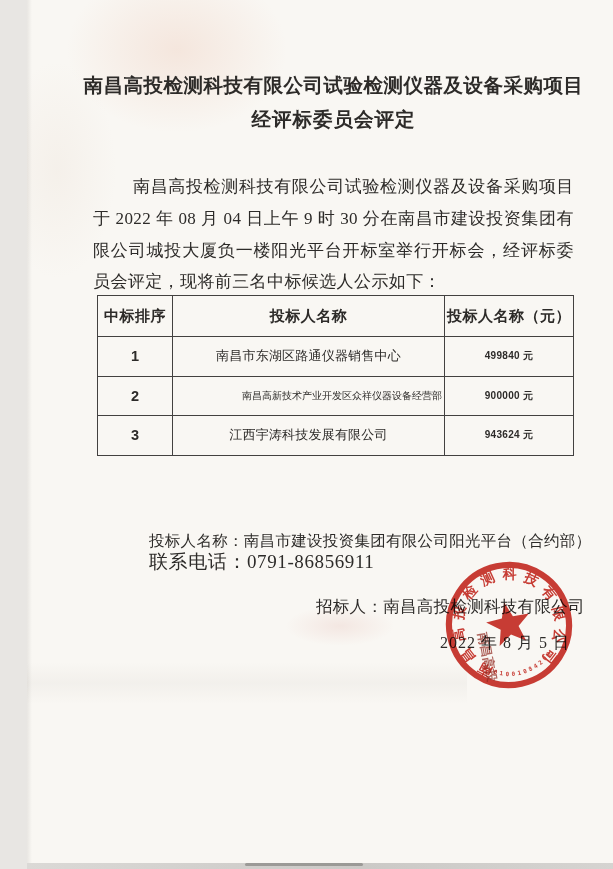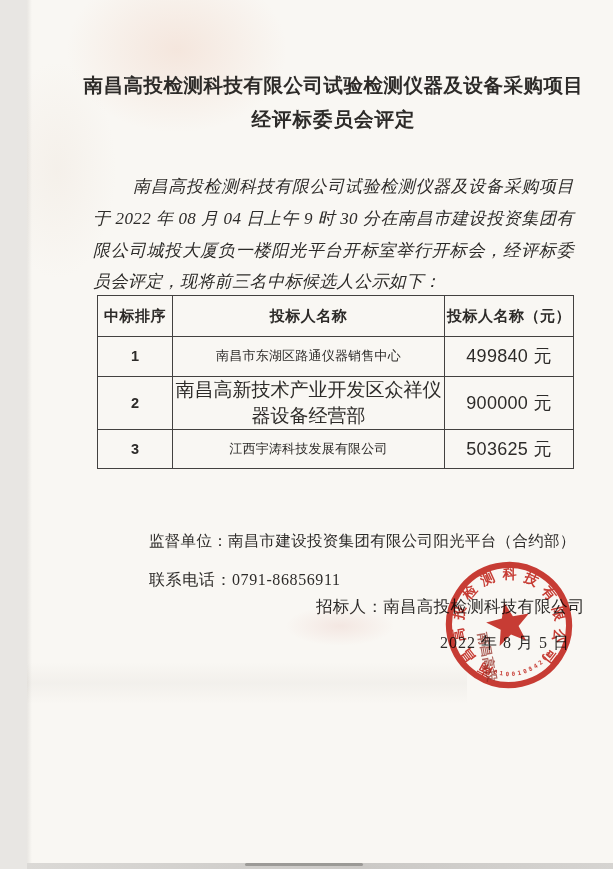--- a/index.html
+++ b/index.html
@@ -25,42 +25,42 @@
   .edge-left{position:absolute;left:0;top:0;bottom:0;width:5px;
     background:linear-gradient(to right, rgba(90,85,80,.10), rgba(90,85,80,0));}
 
   
   .t-center{position:absolute;left:0;width:613px;text-align:center;font-weight:bold;}
   .title1{top:72px;font-size:19.5px;letter-spacing:.5px;}
   .title2{top:106px;font-size:19.5px;letter-spacing:1px;}
   .docnum{top:138px;font-size:18px;letter-spacing:.5px;}
 
   .para-intro{position:absolute;top:171px;left:66px;width:481px;
-    font-size:17px;line-height:31.8px;text-indent:40px;text-align:justify;letter-spacing:.4px;font-style:italic;}
+    font-size:17px;line-height:31.8px;text-indent:40px;text-align:justify;letter-spacing:.4px;}
   .para-notice{position:absolute;top:465px;left:66px;width:486px;
     font-size:15.5px;line-height:32.5px;text-indent:54px;text-align:justify;letter-spacing:.3px;}
 
   .line{position:absolute;white-space:nowrap;}
   .supervisor{top:531px;left:122px;font-size:15.5px;letter-spacing:.3px;}
-  .phone{top:570px;left:122px;font-size:16px;letter-spacing:.6px;}
+  .phone{top:549px;left:122px;font-size:19px;letter-spacing:.6px;}
   .tenderee{top:596px;left:289px;font-size:16.5px;letter-spacing:.3px;}
   .dateline{top:633px;left:413px;font-size:16px;letter-spacing:1px;}
 
   
   table.bid-table{position:absolute;top:295px;left:70px;width:476px;border-collapse:collapse;
     table-layout:fixed;}
   .bid-table th,.bid-table td{border:1.6px solid #434140;text-align:center;vertical-align:middle;
     padding:0 2px;overflow:hidden;}
   .bid-table th{height:40px;font-size:15px;font-weight:bold;letter-spacing:.5px;}
   .bid-table td{height:38.5px;}
   .bid-table col.c1{width:75px;} .bid-table col.c2{width:272px;} .bid-table col.c3{width:129px;}
   td.rank{font-family:"Liberation Sans","DejaVu Sans",sans-serif;font-weight:700;font-size:14.5px;}
   td.bidder{font-size:13px;letter-spacing:.2px;}
-  .bid-table tr:nth-child(2) td.bidder{font-size:19px;letter-spacing:0;}
-  td.price{font-family:"Liberation Sans","DejaVu Sans",sans-serif;font-weight:400;font-size:18px;letter-spacing:.3px;}
+  .bid-table tr:nth-child(2) td.bidder{font-size:10px;letter-spacing:0;text-align:right;}
+  td.price{font-family:"Liberation Sans","DejaVu Sans",sans-serif;font-weight:700;font-size:10px;letter-spacing:.3px;}
 
   
   .seal{position:absolute;left:407px;top:550px;width:150px;height:150px;
     mix-blend-mode:multiply;filter:blur(.2px);opacity:.95;}
   .seal-ring{fill:none;stroke:var(--seal,#c9332b);stroke-width:6.2;}
   .seal-ch{fill:var(--seal,#c9332b);font-size:13.8px;font-weight:700;text-anchor:middle;
     font-family:"Liberation Sans","DejaVu Sans",sans-serif;}
   .seal-num{fill:var(--seal,#c9332b);font-size:5.9px;font-weight:700;text-anchor:middle;
     font-family:"DejaVu Sans Mono",monospace;}
   #seal-ghost text{fill:var(--sealdark,#8f1f15);font-size:12.5px;font-weight:700;text-anchor:middle;opacity:.72;}
@@ -100,27 +100,27 @@
         <td class="price">499840 元</td>
       </tr>
       <tr>
         <td class="rank">2</td>
         <td class="bidder">南昌高新技术产业开发区众祥仪器设备经营部</td>
         <td class="price">900000 元</td>
       </tr>
       <tr>
         <td class="rank">3</td>
         <td class="bidder">江西宇涛科技发展有限公司</td>
-        <td class="price">503625 元</td>
+        <td class="price">943624 元</td>
       </tr>
     </tbody>
   </table>
 
 
-  <div class="line supervisor">监督单位：南昌市建设投资集团有限公司阳光平台（合约部）</div>
+  <div class="line supervisor">投标人名称：南昌市建设投资集团有限公司阳光平台（合约部）</div>
   <div class="line phone">联系电话：0791-86856911</div>
   <div class="line tenderee">招标人：南昌高投检测科技有限公司</div>
   <div class="line dateline">2022 年 8 月 5 日</div>
 
   <div class="smudge-seal-side"></div>
   <div class="band-lower"></div>
 
   <div class="seal" style="--seal: #c9332b; --sealdark: #8f1f15;">
     <svg viewBox="-75 -75 150 150" width="150" height="150">
       <g id="seal-root" transform="rotate(-12)">

